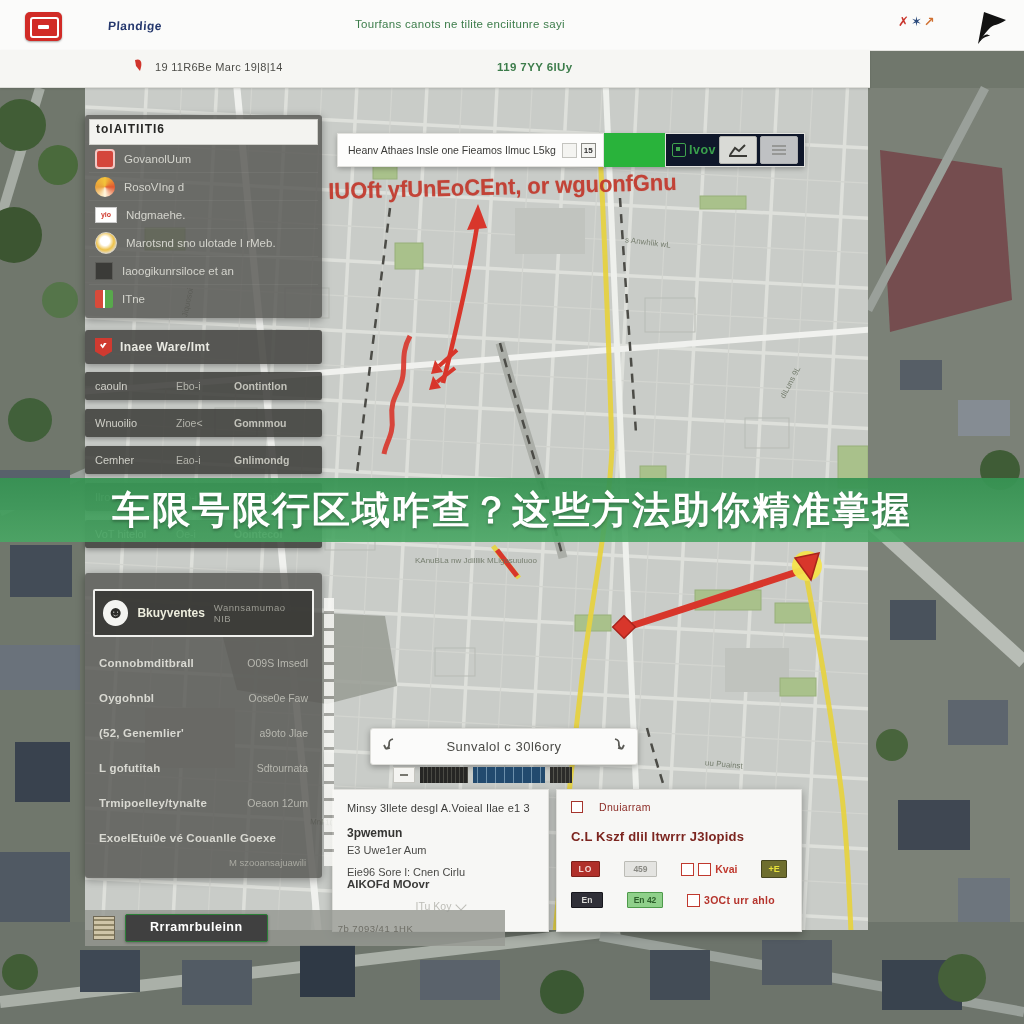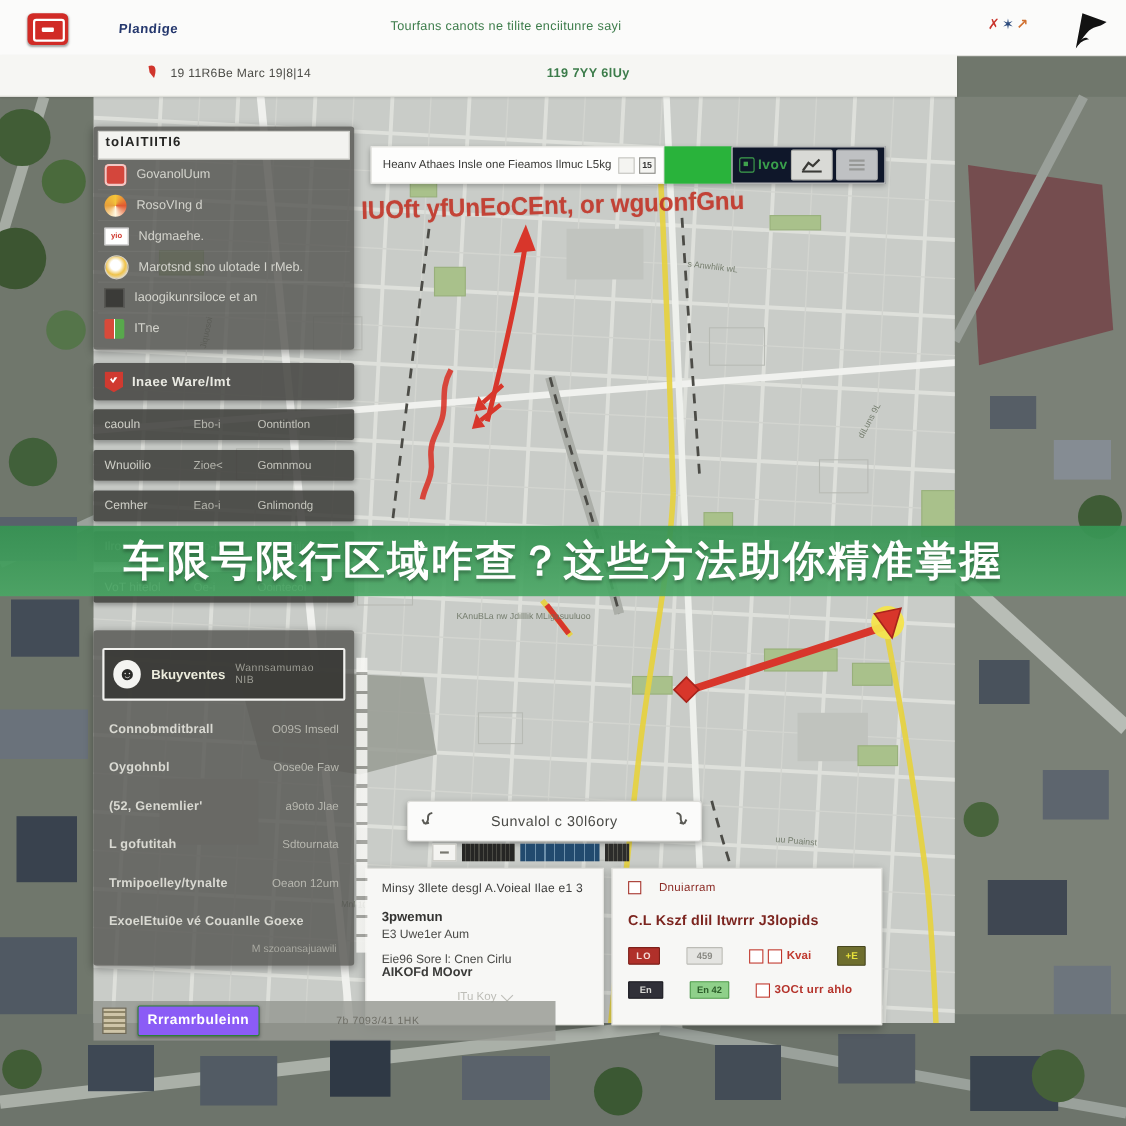--- a/index.html
+++ b/index.html
@@ -86,39 +86,39 @@
   .tbl-header{display:flex;align-items:center;gap:8px;height:34px;padding:0 10px;margin-bottom:8px;
               background:rgba(70,70,66,.88);border-radius:3px;box-shadow:0 2px 6px rgba(0,0,0,.3);}
   .tbl-header-label{font-size:12px;color:#e9e9e2;font-weight:bold;letter-spacing:.4px;}
   .shield{width:17px;height:19px;background:#d03a30;clip-path:polygon(0 0,100% 0,100% 74%,50% 100%,0 74%);position:relative;}
   .shield::after{content:"";position:absolute;left:5px;top:5px;width:7px;height:6px;background:#fff;
                  clip-path:polygon(0 40%,40% 100%,100% 0,60% 0,38% 55%,20% 20%);}
   .tbl-row{display:flex;align-items:center;height:28px;margin-bottom:9px;padding:0 10px;
            background:rgba(58,58,54,.85);border-radius:2px;box-shadow:0 2px 5px rgba(0,0,0,.3);}
   .tbl-c1{flex:1;font-size:11px;color:#cfcfc7;}
   .tbl-c2{width:58px;font-size:10.5px;color:#b4b4ac;}
-  .tbl-c3{width:78px;font-size:10.5px;color:#c2c2ba;text-align:left;}
+  .tbl-c3{width:78px;font-size:10.5px;color:#c2c2ba;text-align:left;font-weight:bold;}
 
   .p3{margin-top:10px;padding:16px 8px 10px 8px;}
   .featured{border:2px solid #f1f1ee;background:rgba(56,56,53,.9);border-radius:2px;height:44px;
             display:flex;align-items:center;gap:9px;padding:0 8px;margin-bottom:12px;}
   .smiley{width:26px;height:26px;border-radius:50%;background:#f4f4f1;color:#2b2b28;font-size:17px;
           line-height:26px;text-align:center;}
   .feat-label{font-size:12px;font-weight:bold;color:#ededE6;color:#ededе6;color:#ededdd;flex:1;}
   .feat-value{font-size:9.5px;color:#9c9c94;letter-spacing:.5px;}
   .li-row{display:flex;align-items:center;height:27px;margin-bottom:8px;padding:0 6px;}
   .li-label{flex:1;font-size:11.5px;color:#d9d9d2;font-weight:bold;letter-spacing:.2px;white-space:nowrap;overflow:hidden;}
   .li-value{font-size:10.5px;color:#b7b7af;white-space:nowrap;}
   .footnote{text-align:right;font-size:9.5px;color:#a9a9a1;padding-right:8px;margin-top:-2px;}
 
   #sidebar-footer{left:85px;top:910px;width:420px;height:36px;z-index:5;
       background:rgba(150,152,146,.82);display:flex;align-items:center;gap:10px;padding:0 8px;box-sizing:border-box;}
   .foot-icon{width:20px;height:22px;background:repeating-linear-gradient(0deg,#cfc5a8 0 3px,#8f8668 3px 5px);border:1px solid #6f6854;}
-  .green-btn{height:26px;background:#8b5cf6;border:1px solid #2c8038;border-radius:2px;color:#fff;
-             font-weight:bold;font-size:12.5px;letter-spacing:.5px;padding:0 8px;line-height:25px;
+  .green-btn{height:26px;background:#404040;border:1px solid #2c8038;border-radius:2px;color:#fff;
+             font-weight:bold;font-size:12.5px;letter-spacing:.5px;padding:0 24px;line-height:25px;
              box-shadow:0 1px 3px rgba(0,0,0,.3);}
   .foot-right{margin-left:60px;font-size:9.5px;color:#6e6e66;letter-spacing:.5px;}
 
   
   #sidebar-scroll{left:324px;top:598px;width:10px;height:268px;z-index:5;
       background:repeating-linear-gradient(0deg,rgba(248,248,245,.85) 0 14px,rgba(150,150,145,.7) 14px 17px);}
 
   
   #banner{left:0;top:478px;width:1024px;height:64px;z-index:6;
      background:linear-gradient(180deg,rgba(55,147,83,.95),rgba(73,167,100,.9));

